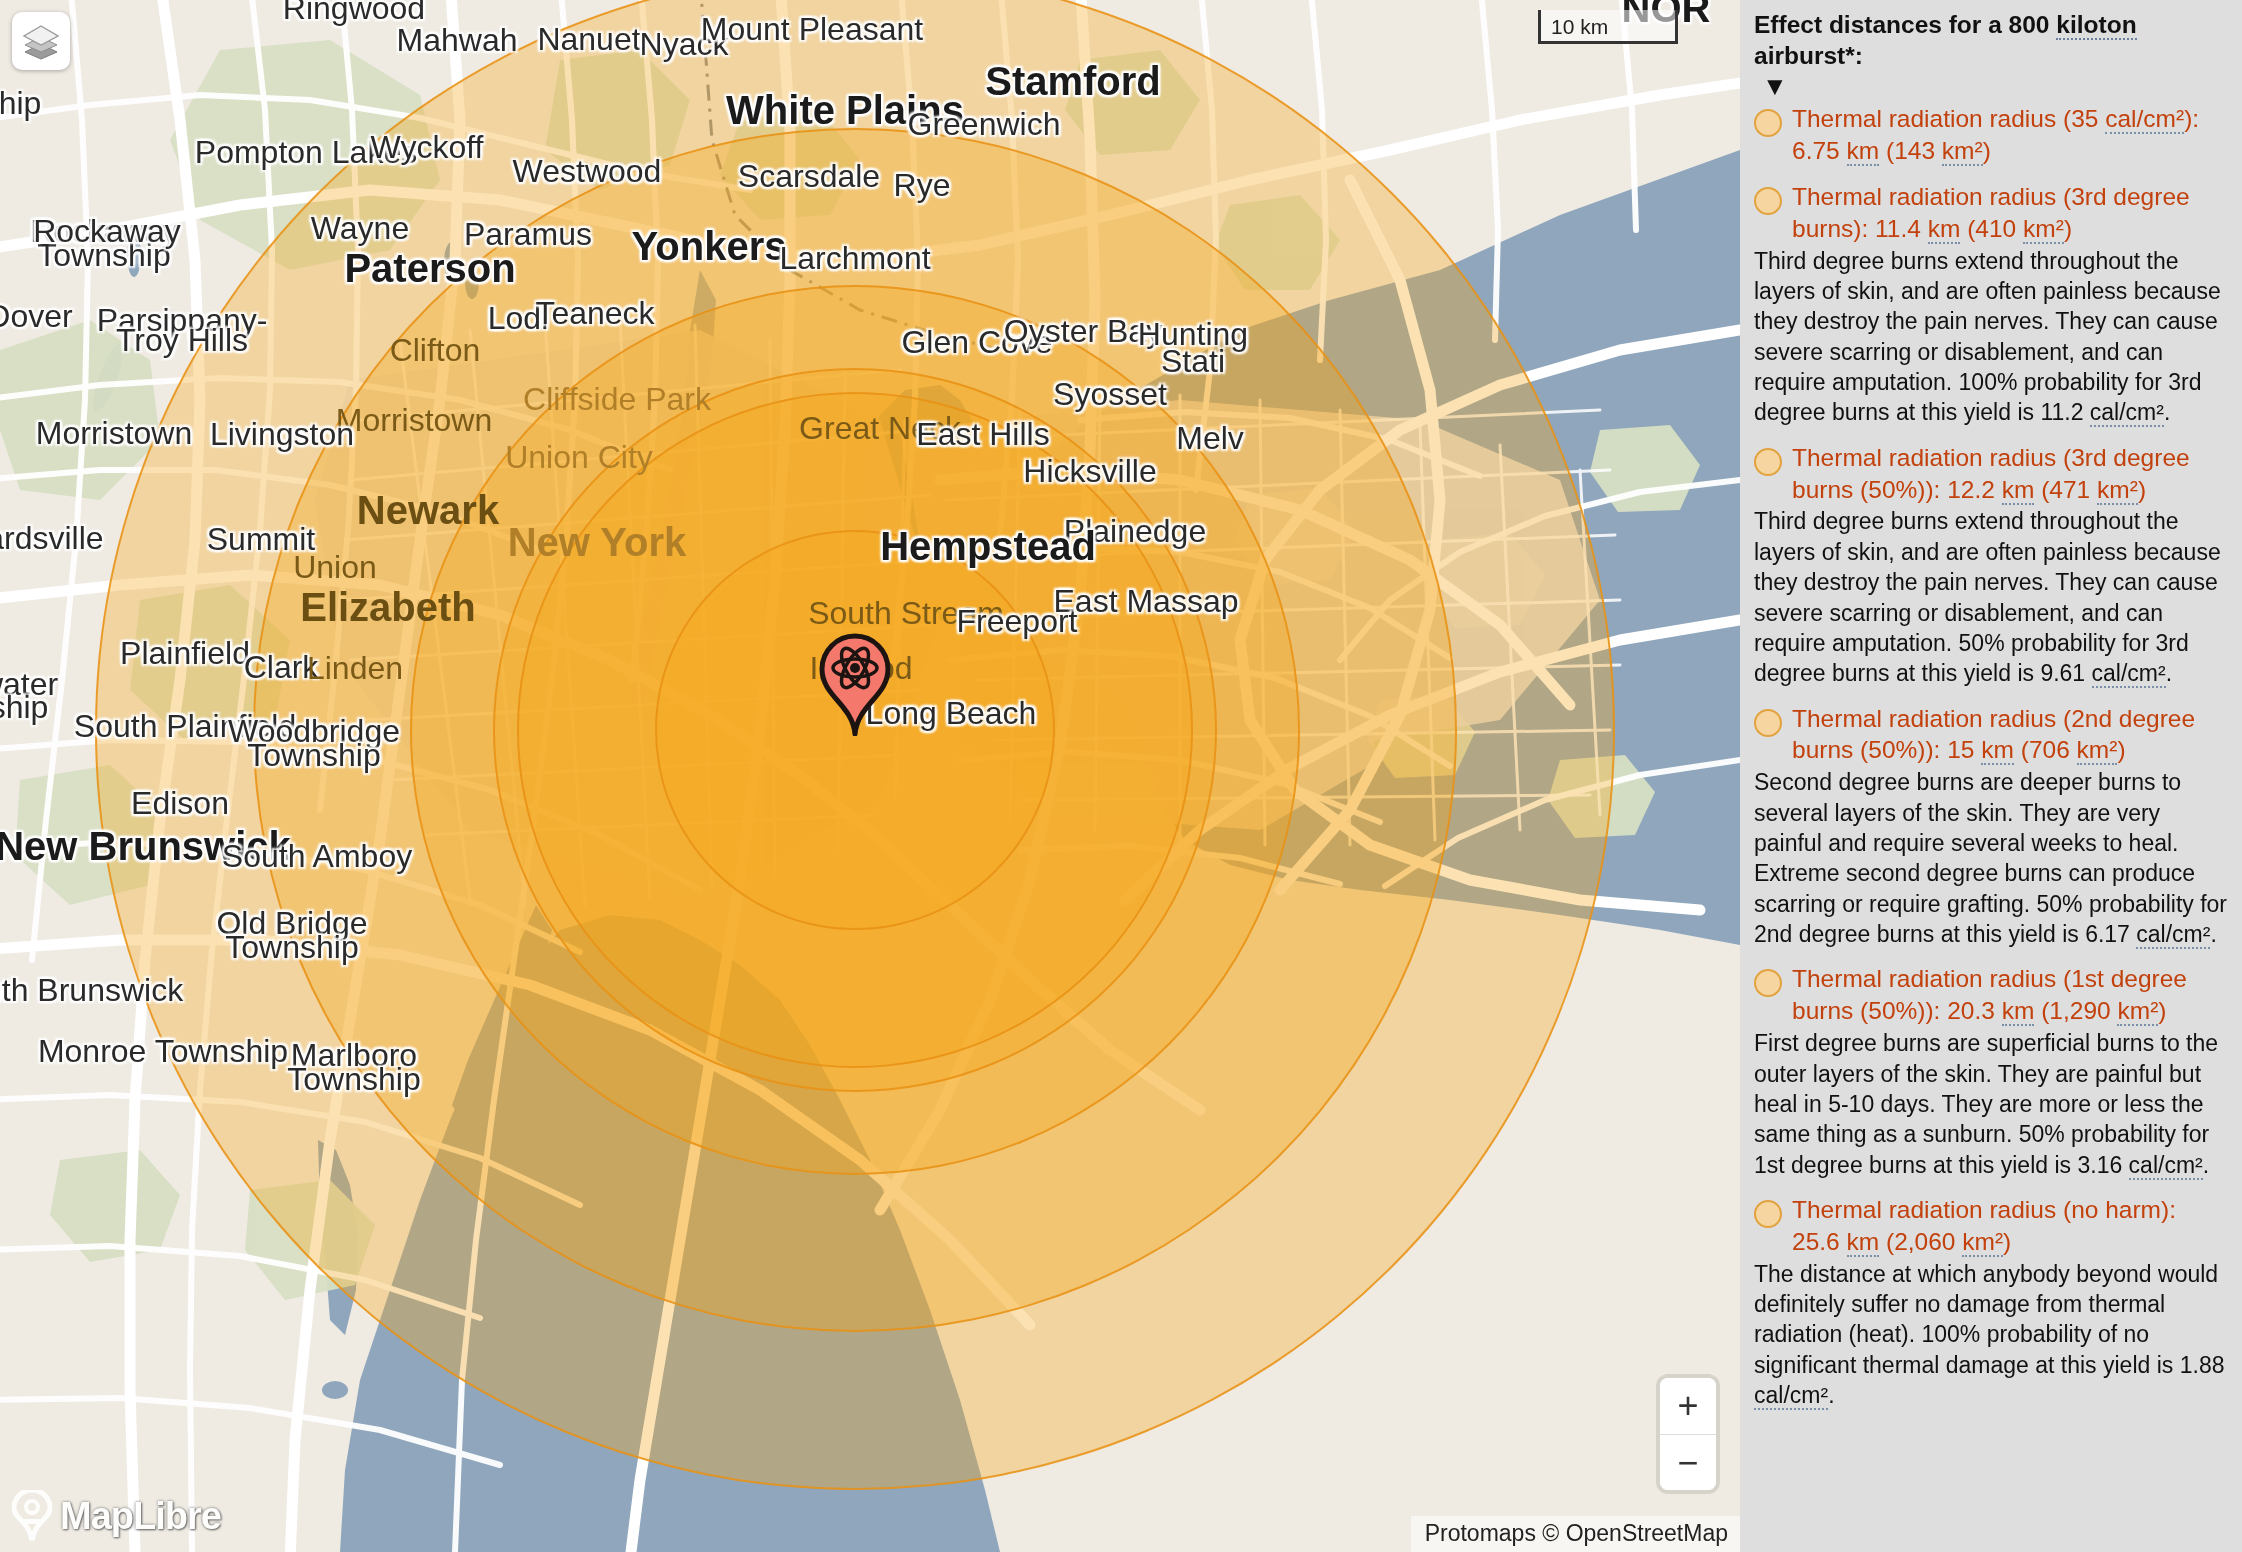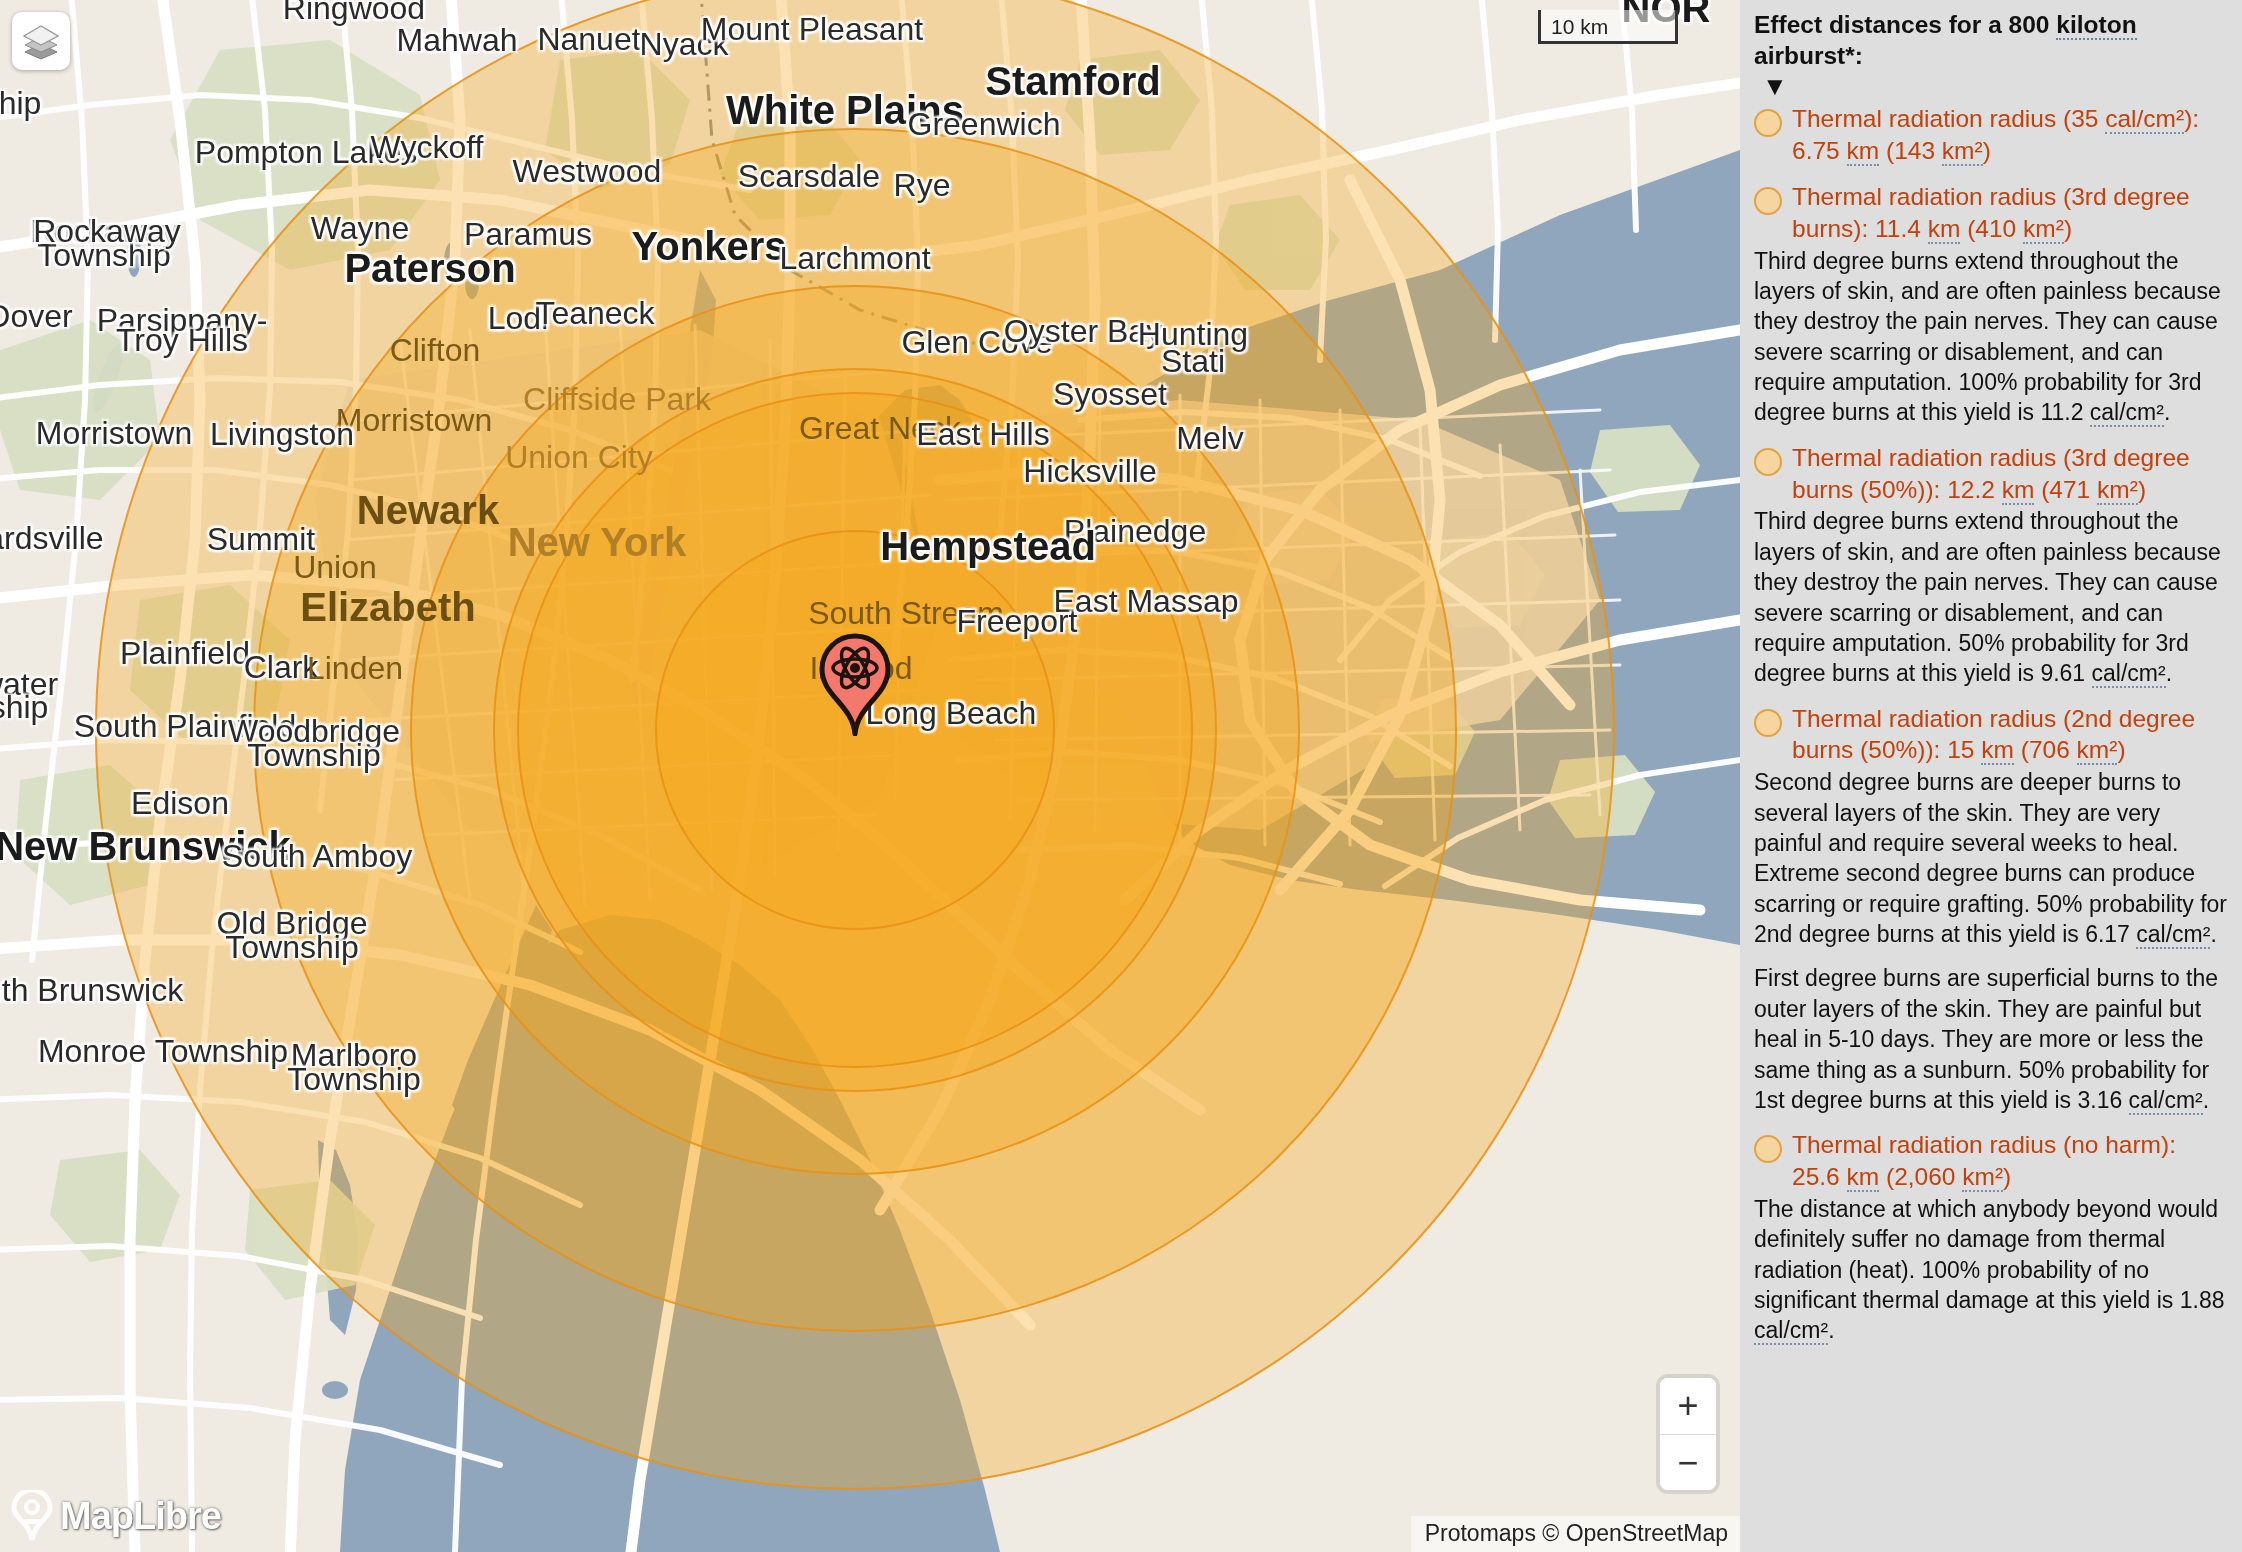--- a/index.html
+++ b/index.html
@@ -387,20 +387,24 @@
           <div class="eff-desc">Third degree burns extend throughout the layers of skin, and are often painless because they destroy the pain nerves. They can cause severe scarring or disablement, and can require amputation. 50% probability for 3rd degree burns at this yield is 9.61 <span class="dotted">cal/cm²</span>.</div>
         </div>
         <div class="effect">
           <div class="eff-head">
             <span class="swatch"></span>
             <div class="eff-title">Thermal radiation radius (2nd degree burns (50%)): 15 <span class="dotted">km</span> (706 <span class="dotted">km²</span>)</div>
           </div>
           <div class="eff-desc">Second degree burns are deeper burns to several layers of the skin. They are very painful and require several weeks to heal. Extreme second degree burns can produce scarring or require grafting. 50% probability for 2nd degree burns at this yield is 6.17 <span class="dotted">cal/cm²</span>.</div>
         </div>
         <div class="effect">
+          <div class="eff-head">
+            <span class="swatch"></span>
+            <div class="eff-title">Thermal radiation radius (1st degree burns (50%)): 20.3 <span class="dotted">km</span> (1,290 <span class="dotted">km²</span>)</div>
+          </div>
           <div class="eff-desc">First degree burns are superficial burns to the outer layers of the skin. They are painful but heal in 5-10 days. They are more or less the same thing as a sunburn. 50% probability for 1st degree burns at this yield is 3.16 <span class="dotted">cal/cm²</span>.</div>
         </div>
         <div class="effect">
           <div class="eff-head">
             <span class="swatch"></span>
             <div class="eff-title">Thermal radiation radius (no harm): 25.6 <span class="dotted">km</span> (2,060 <span class="dotted">km²</span>)</div>
           </div>
           <div class="eff-desc">The distance at which anybody beyond would definitely suffer no damage from thermal radiation (heat). 100% probability of no significant thermal damage at this yield is 1.88 <span class="dotted">cal/cm²</span>.</div>
         </div>
       </div>

